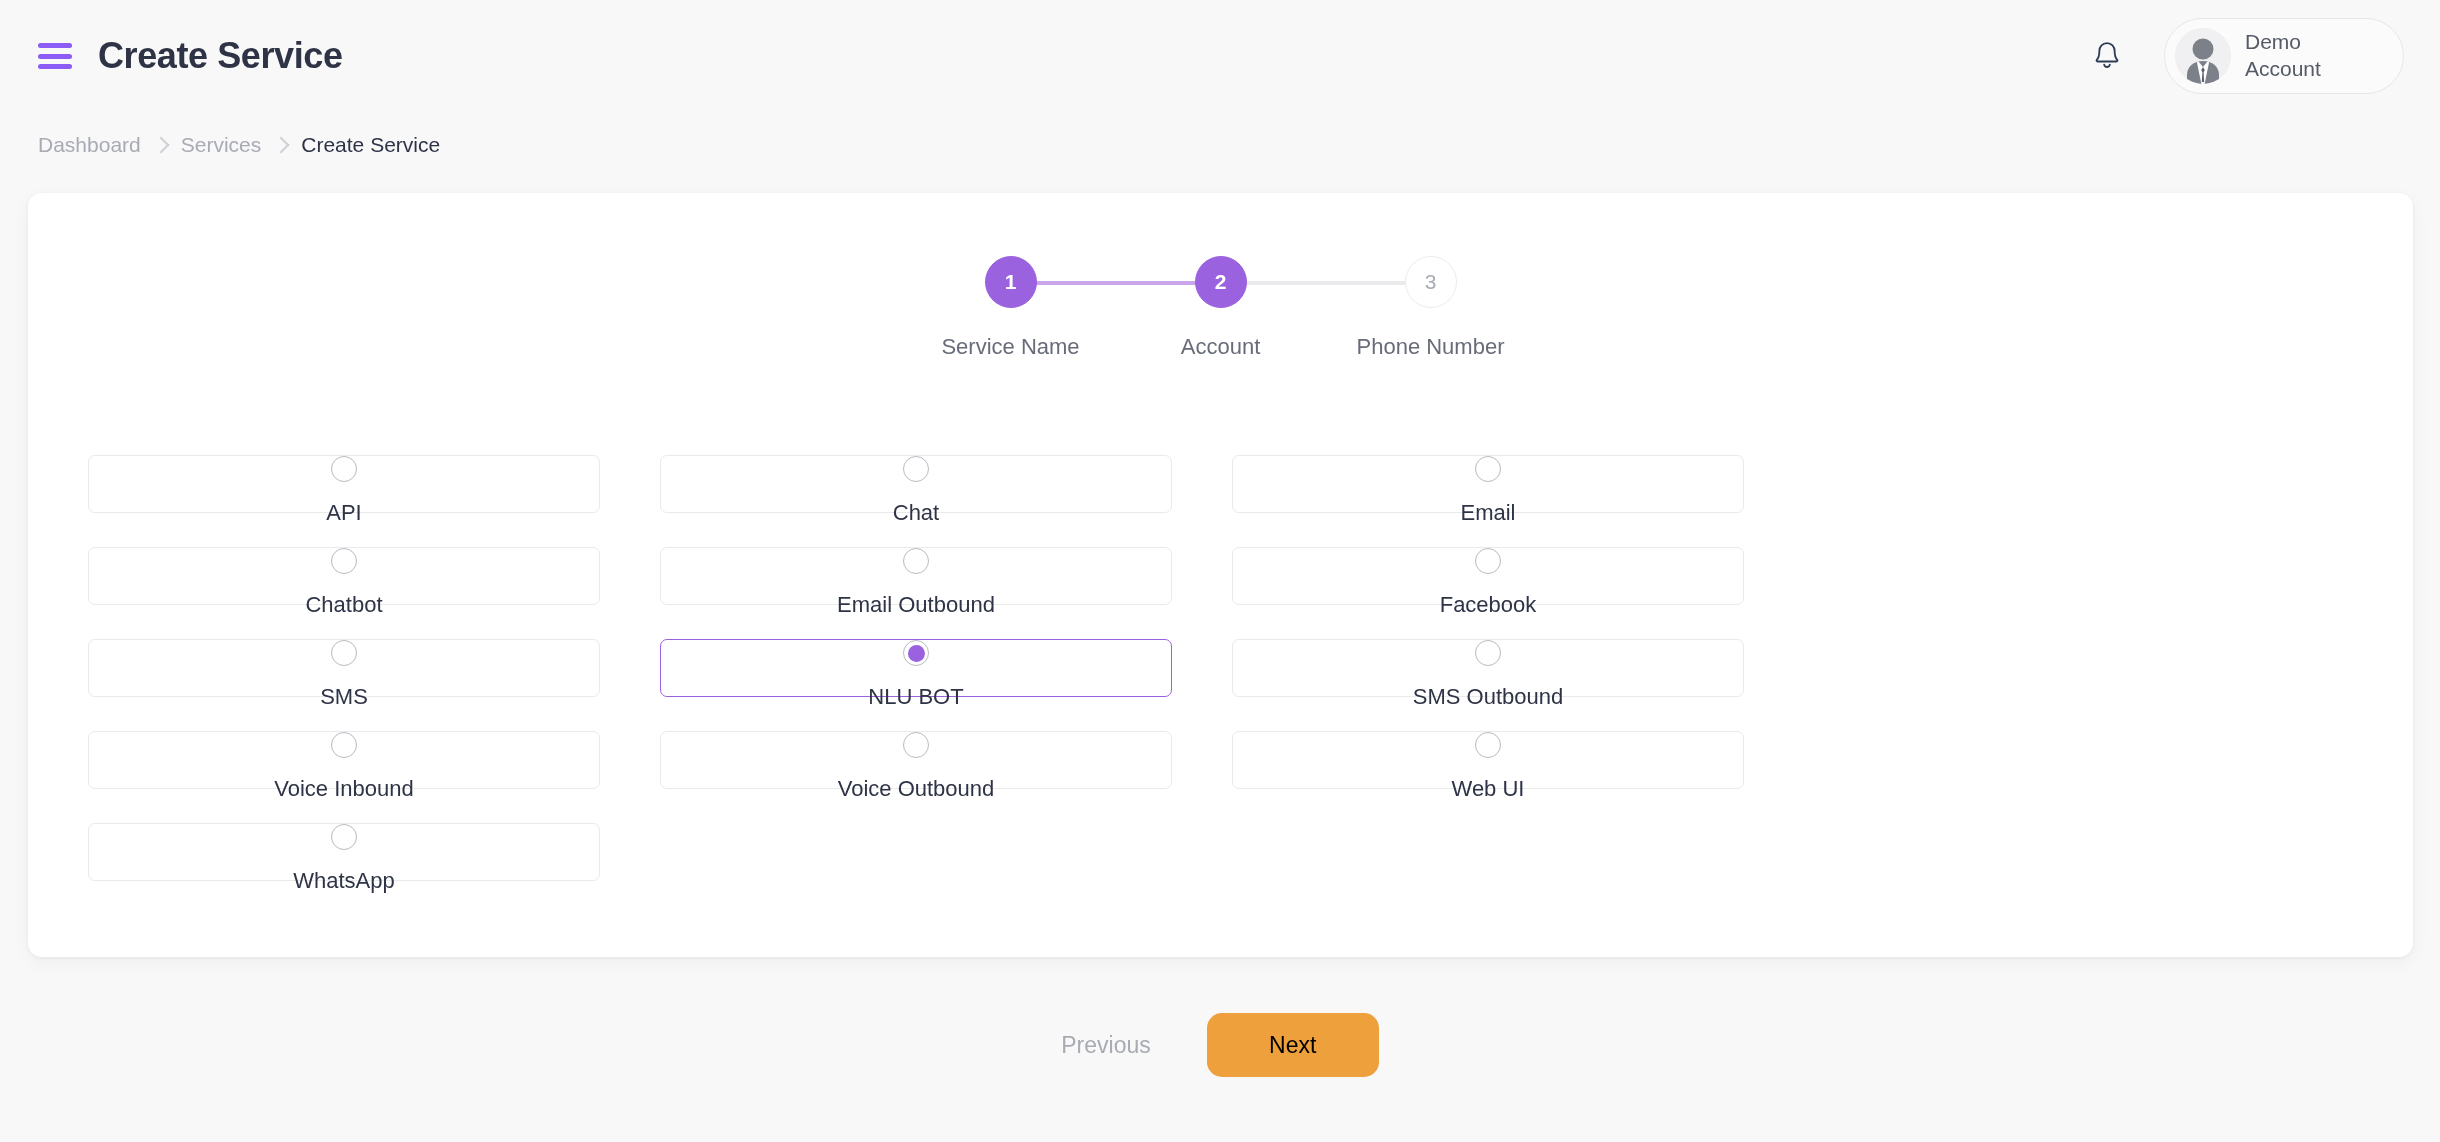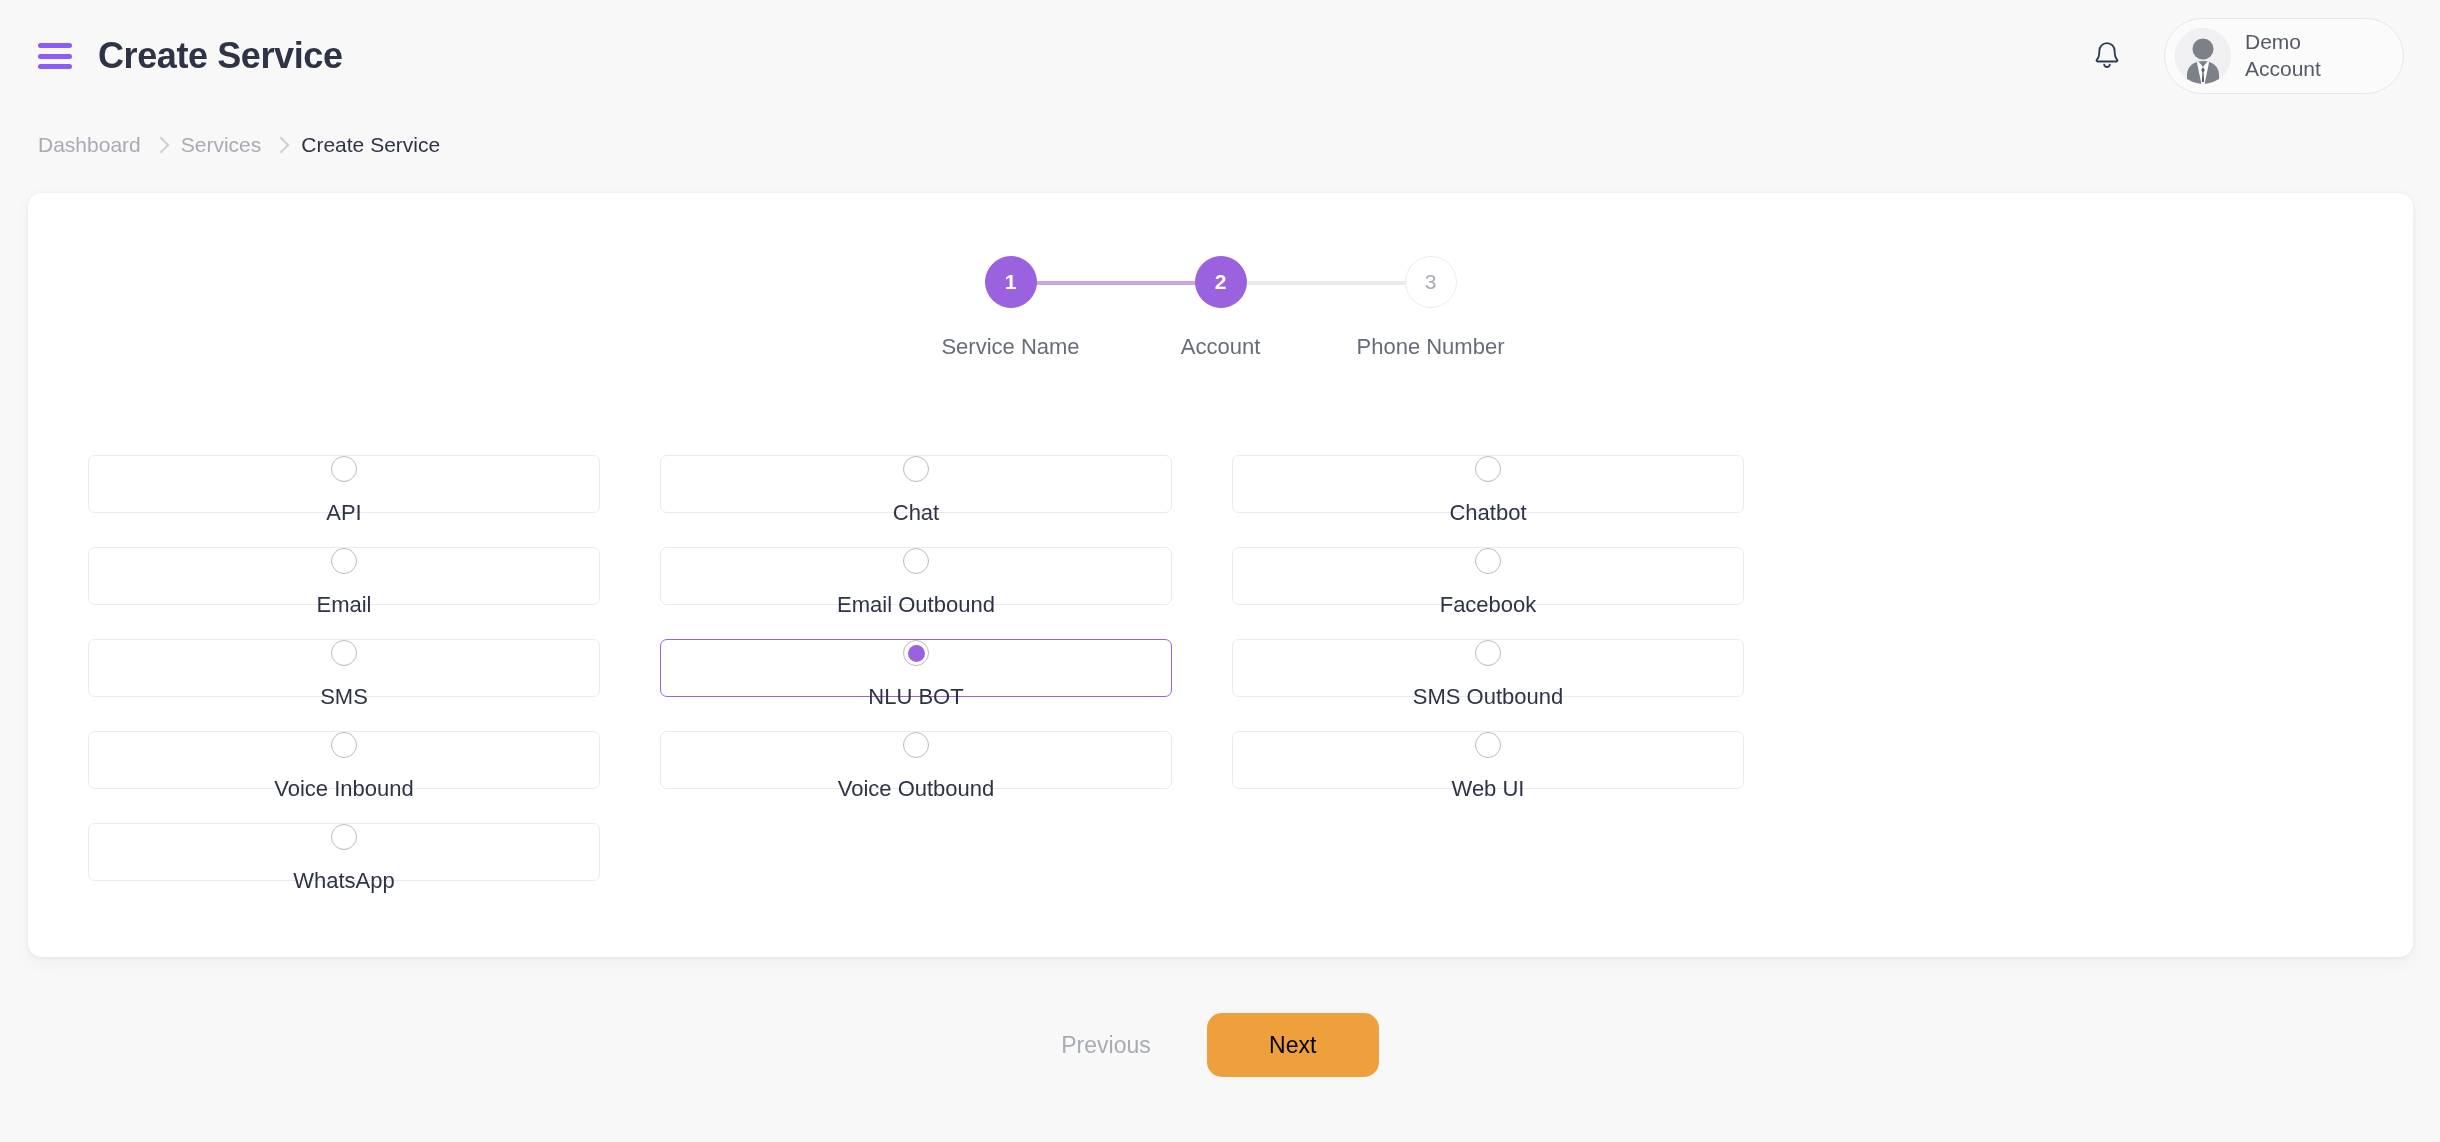--- a/index.html
+++ b/index.html
@@ -373,28 +373,28 @@
       <span class="radio">
           <span class="dot"></span>
         </span>
       <span class="option-label">Chat</span>
     </div>
 
     <div class="option-card">
       <span class="radio">
           <span class="dot"></span>
         </span>
+      <span class="option-label">Email</span>
+    </div>
+
+    <div class="option-card">
+      <span class="radio">
+          <span class="dot"></span>
+        </span>
       <span class="option-label">Chatbot</span>
-    </div>
-
-    <div class="option-card">
-      <span class="radio">
-          <span class="dot"></span>
-        </span>
-      <span class="option-label">Email</span>
     </div>
 
     <div class="option-card">
       <span class="radio">
           <span class="dot"></span>
         </span>
       <span class="option-label">Email Outbound</span>
     </div>
 
     <div class="option-card">

